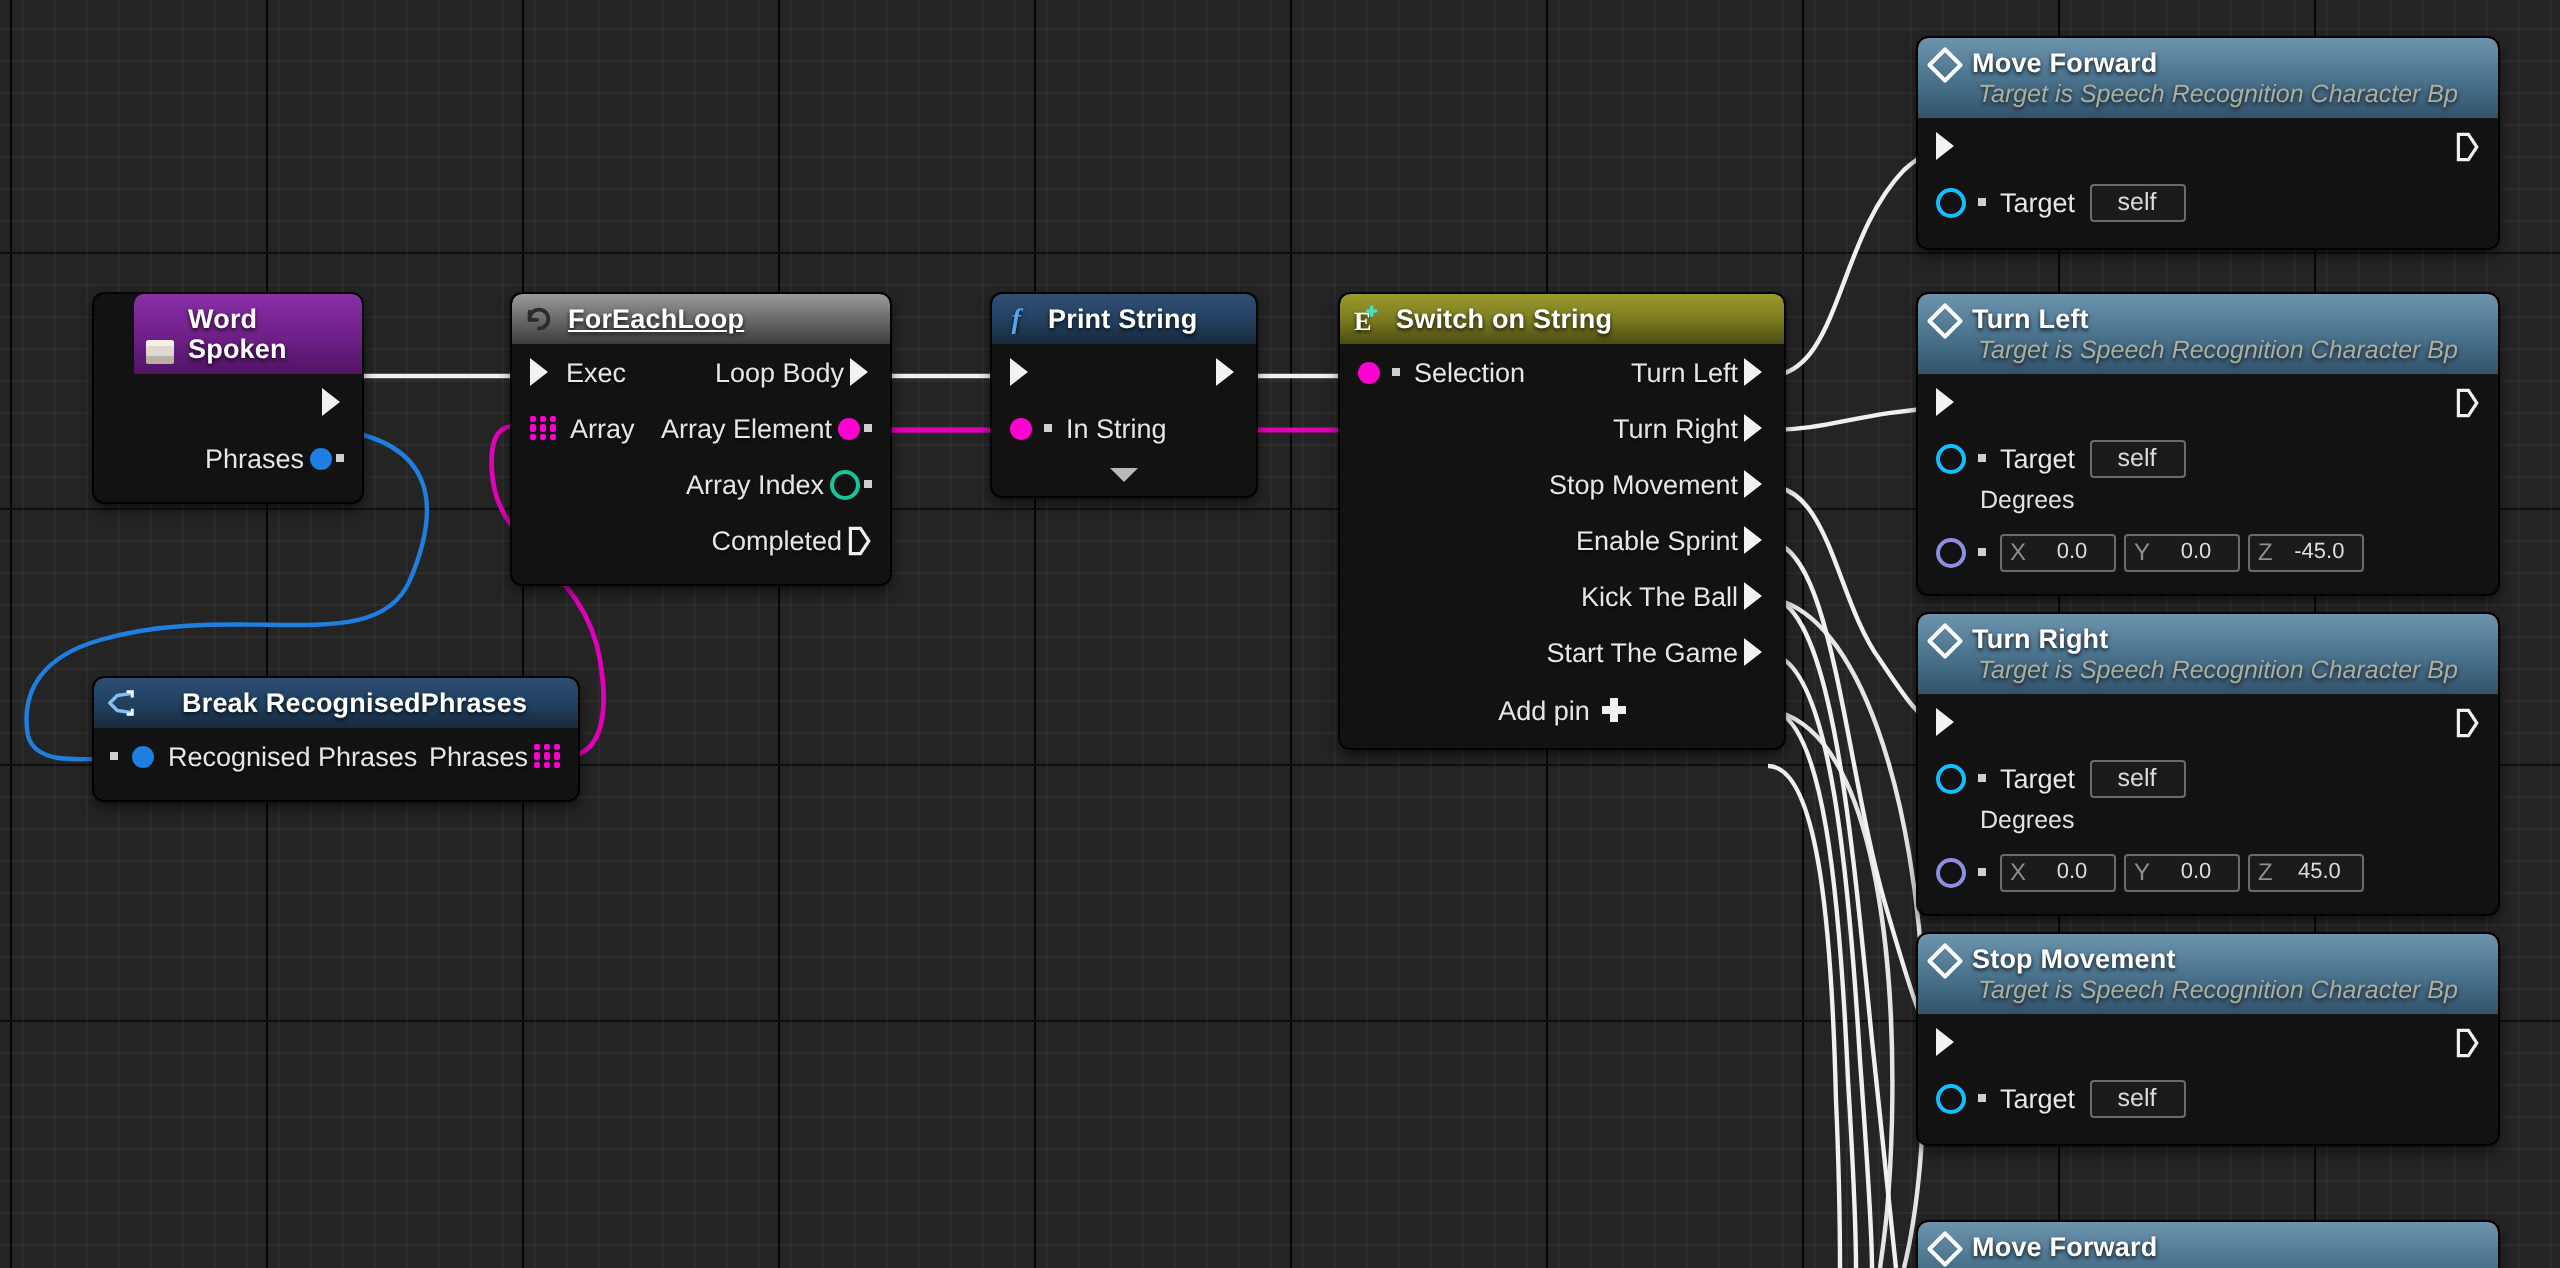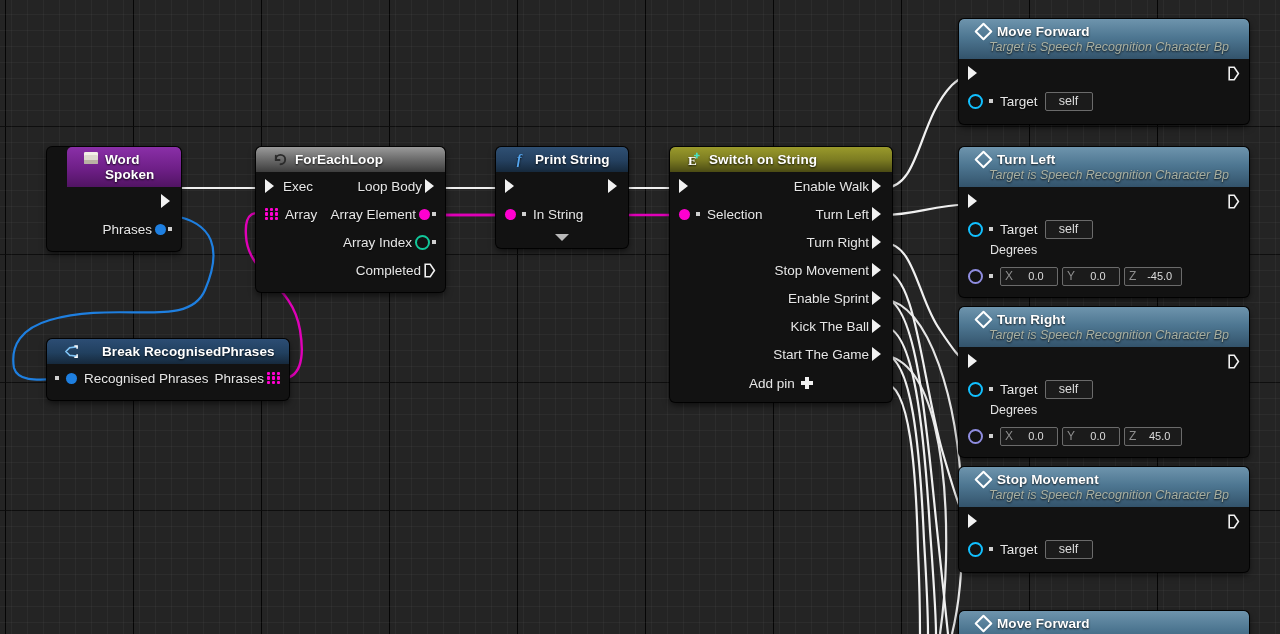--- a/index.html
+++ b/index.html
@@ -28,30 +28,30 @@
     border-radius:5px;
     background:#121212;
     box-shadow:0 0 0 1px rgba(0,0,0,.9), 0 3px 7px rgba(0,0,0,.65);
     color:#e8e8e8;
     font-size:13px;
     overflow:hidden;
   }
   .node .body{padding:0;}
 
   .hdr{
-    display:flex;align-items:flex-start;gap:7px;
-    padding:5px 10px 5px 17px;
+    display:flex;align-items:flex-end;gap:7px;
+    padding:5px 10px 5px 6px;
     font-weight:bold;font-size:13.5px;
     color:#ffffff;
     text-shadow:0 1px 2px rgba(0,0,0,.85);
     letter-spacing:.1px;
     border-top-left-radius:5px;border-top-right-radius:5px;
   }
   .hdr.purple{background:linear-gradient(to bottom,#8a2fa8 0%,#6e1f87 55%,#511463 100%);margin-left:20px;}
-  .hdr.gray  {background:linear-gradient(to bottom,#9a9a9a 0%,#6f6f6f 45%,#3d3d3d 100%);}
+  .hdr.gray  {background:linear-gradient(to bottom,#9a9a9a 0%,#6f6f6f 45%,#3d3d3d 100%);text-decoration:underline;}
   .hdr.blue  {background:linear-gradient(to bottom,#2c4d74 0%,#21405f 55%,#16293c 100%);gap:23px;}
   .hdr.olive {background:linear-gradient(to bottom,#9a9a2b 0%,#7d7d22 50%,#4b4b14 100%);}
   .hdr2{
     padding:2px 10px 6px 30px;margin-top:-4px;
     font-style:italic;font-size:12.5px;color:#a9b0a2;
     text-shadow:0 1px 2px rgba(0,0,0,.8);
   }
   .hdr.fn{background:linear-gradient(to bottom,#2f5074 0%,#24405f 55%,#16293c 100%);}
   .titlewrap{
     background:linear-gradient(to bottom,#6e94ad 0%,#4e7792 45%,#33536b 100%);
@@ -339,30 +339,20 @@
     <div class="hdr olive">
       <svg class="ico" viewBox="0 0 16 16">
         <text x="1" y="14" font-family="Liberation Serif, serif" font-weight="bold" font-size="14" fill="#ffffff">E</text>
         <path d="M10.5 1.5 L10.5 6 M8.3 3.7 L12.7 3.7" stroke="#49e0c0" stroke-width="1.8" stroke-linecap="round"></path>
       </svg>
       <span>Switch on String</span>
     </div>
     <div class="body">
       <div class="row">
         <span class="pl">
-            <span class="exec"></span>
-          </span>
-        <span class="spacer"></span>
-        <span class="pr">
-          <span class="lbl">Enable Walk</span>
-          <span class="exec"></span>
-        </span>
-      </div>
-      <div class="row">
-        <span class="pl">
           <span class="dot filled"></span>
           <span class="nub"></span>
           <span class="lbl">Selection</span>
         </span>
         <span class="spacer"></span>
         <span class="pr">
           <span class="lbl">Turn Left</span>
           <span class="exec"></span>
         </span>
       </div>

